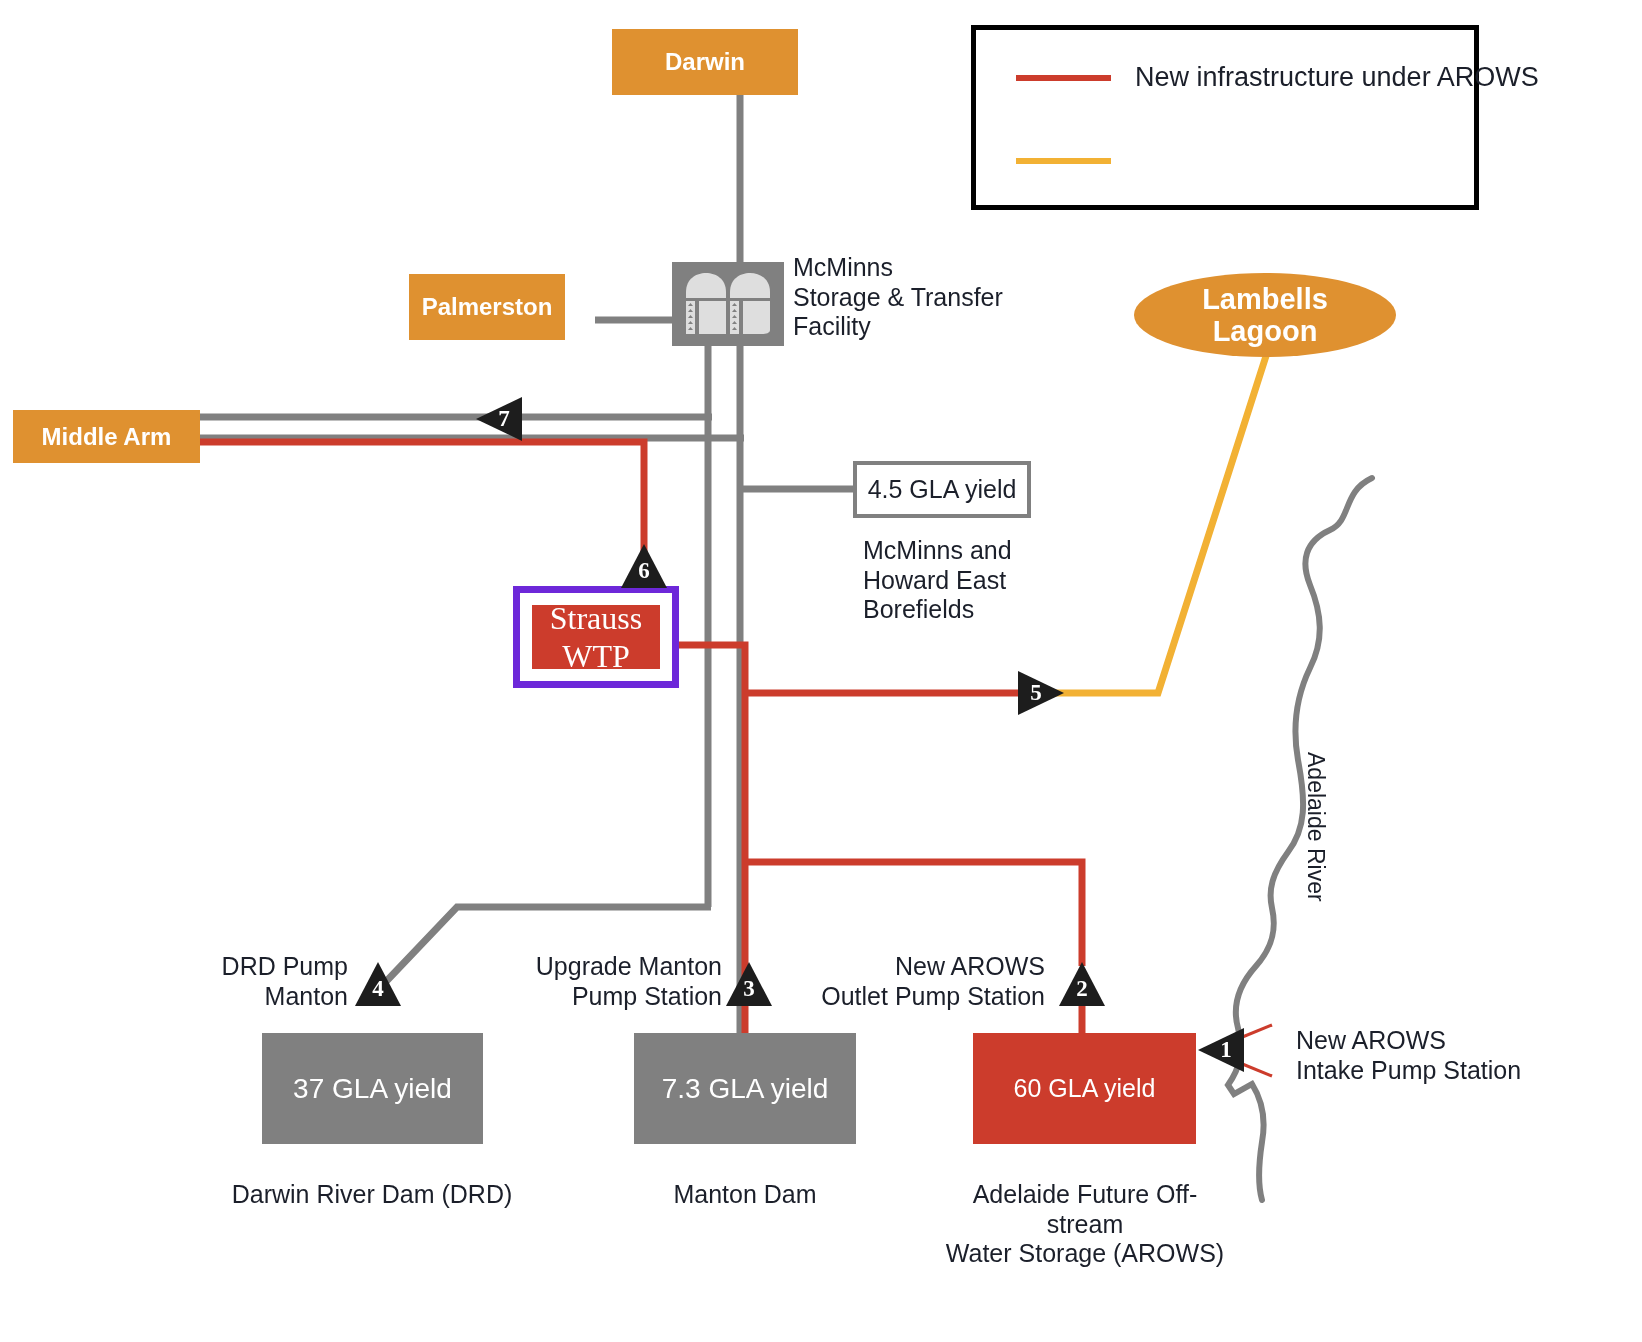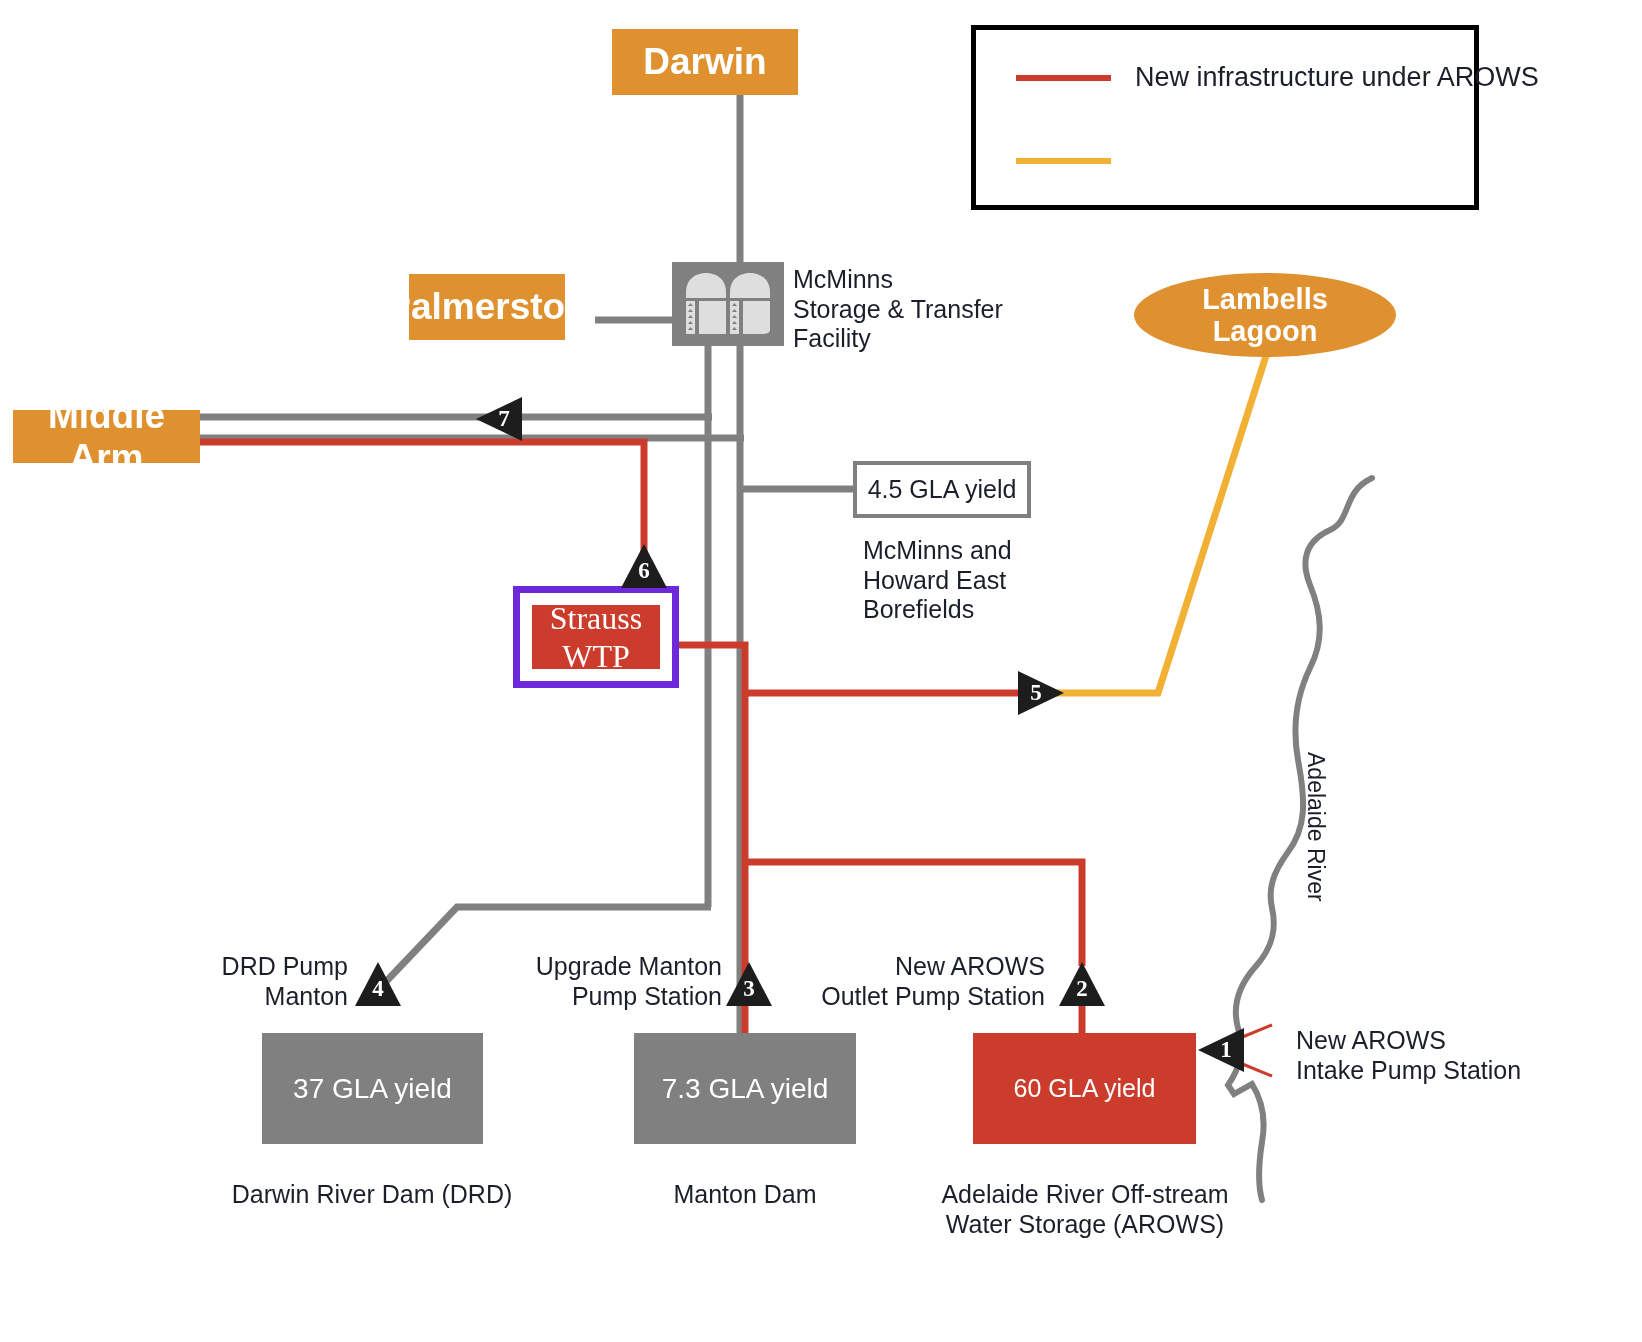--- a/index.html
+++ b/index.html
@@ -27,21 +27,21 @@
     position: absolute;
     box-sizing: border-box;
     display: flex;
     align-items: center;
     justify-content: center;
     text-align: center;
   }
   .orange-box {
     background: #df9130;
     color: #ffffff;
-    font-size: 37px;
+    font-size: 24px;
     font-weight: bold;
   }
   .orange-ellipse {
     background: #df9130;
     color: #ffffff;
     font-size: 29px;
     font-weight: bold;
     border-radius: 50%;
     line-height: 1.12;
   }
@@ -251,21 +251,21 @@
       <rect x="58" y="39" width="9" height="33" fill="#dedede"></rect>
       <path d="M71 72 L71 39 L98 39 L98 68 C98 71, 94 72, 90 72 Z" fill="#dedede"></path>
 
       <polygon points="62.5,41 65,44 60,44" fill="#808080"></polygon>
       <polygon points="62.5,47 65,50 60,50" fill="#808080"></polygon>
       <polygon points="62.5,53 65,56 60,56" fill="#808080"></polygon>
       <polygon points="62.5,59 65,62 60,62" fill="#808080"></polygon>
       <polygon points="62.5,65 65,68 60,68" fill="#808080"></polygon>
     </svg>
   </div>
-  <div class="caption" style="left:793px; top:265px; width:260px;">
+  <div class="caption" style="left:793px; top:253px; width:260px;">
     <div>McMinns</div>
     <div>Storage &amp; Transfer</div>
     <div>Facility</div>
   </div>
 
   <div class="node yield-outline" style="left:853px; top:461px; width:178px; height:57px;">
     <span>4.5 GLA yield</span>
   </div>
   <div class="caption" style="left:863px; top:536px; width:250px;">
     <div>McMinns and</div>
@@ -287,21 +287,21 @@
 
   <div class="node gray-box" style="left:634px; top:1033px; width:222px; height:111px;">
     <span>7.3 GLA yield</span>
   </div>
   <div class="caption center" style="left:595px; top:1180px; width:300px;">Manton Dam</div>
 
   <div class="node red-box" style="left:973px; top:1033px; width:223px; height:111px;">
     <span>60 GLA yield</span>
   </div>
   <div class="caption center" style="left:935px; top:1180px; width:300px;">
-    <div>Adelaide River Off-stream</div>
+    <div>Adelaide Future Off-stream</div>
     <div>Water Storage (AROWS)</div>
   </div>
 
   <div class="marker left" style="left:1198px; top:1028px;">
     <span class="tri"></span>
     <span class="num">1</span>
   </div>
   <div class="caption" style="left:1296px; top:1026px; width:260px;">
     <div>New AROWS</div>
     <div>Intake Pump Station</div>

